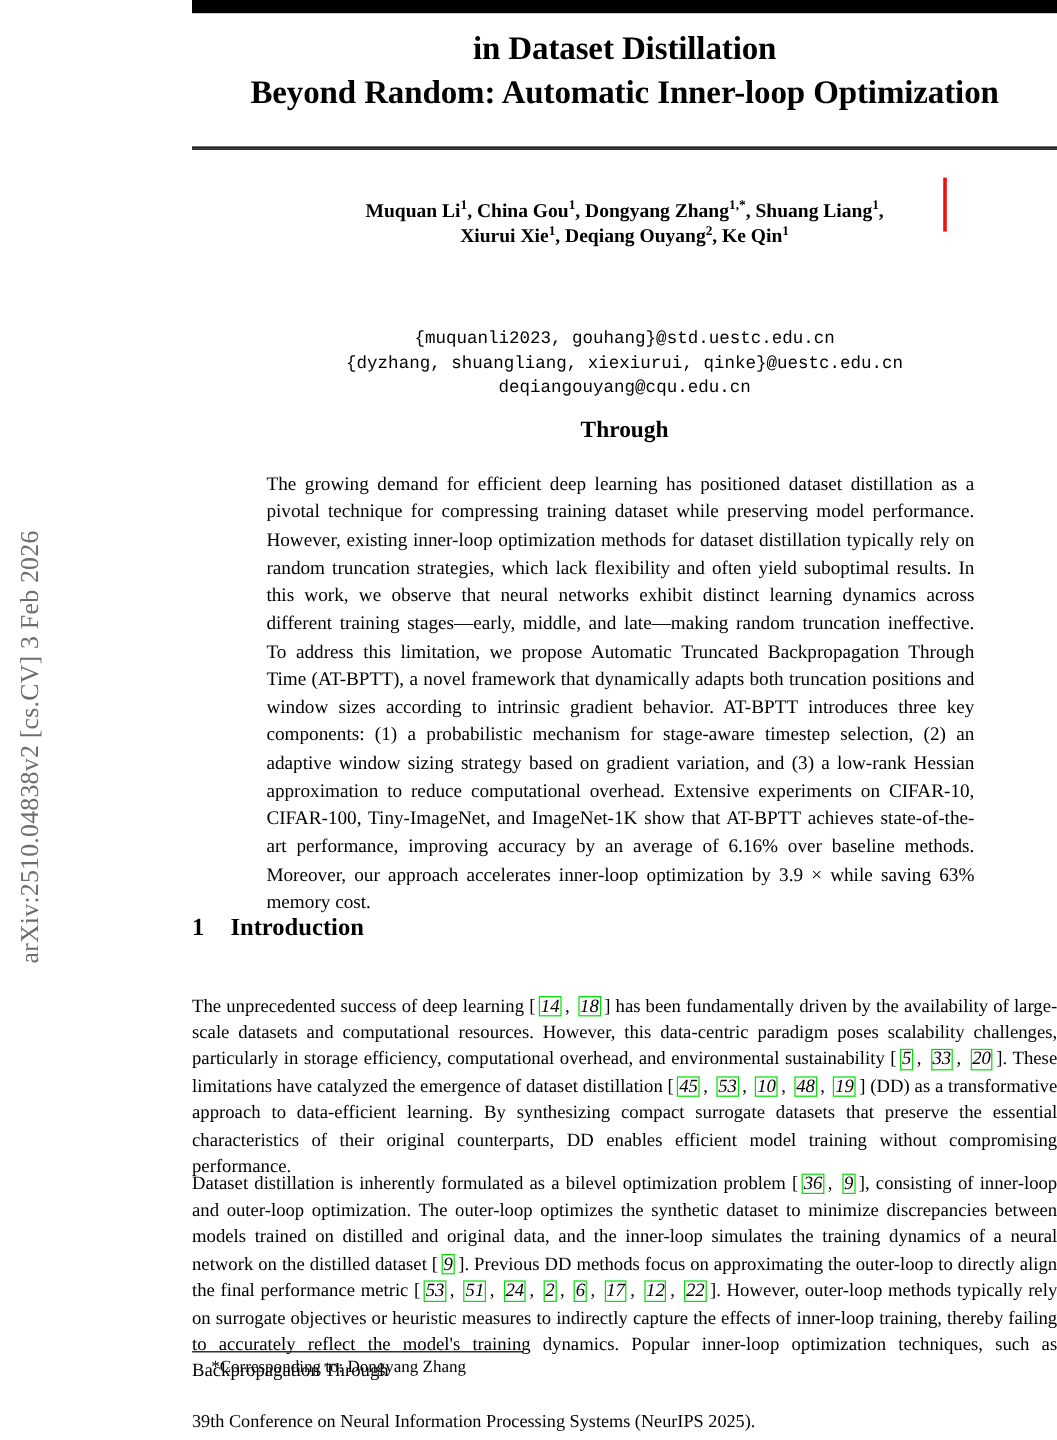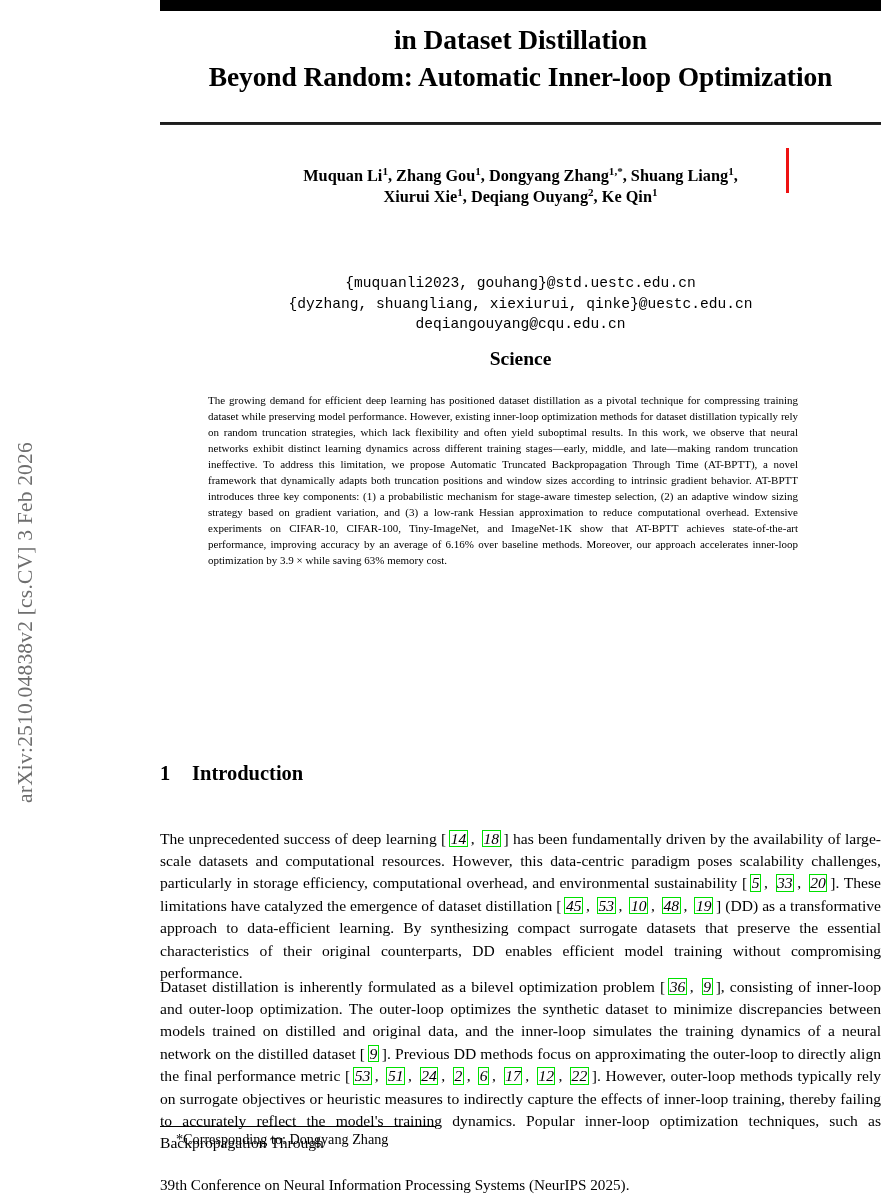--- a/index.html
+++ b/index.html
@@ -127,24 +127,24 @@
     position: absolute;
     left: 0;
     top: 348px;
     width: 721px;
     text-align: center;
     font-size: 19.5px;
     font-weight: bold;
   }
   .abstract-body {
     position: absolute;
-    left: 48px;
+    left: 62px;
     top: 392px;
     width: 590px;
-    font-size: 11px;
+    font-size: 16px;
     line-height: 1.455;
     text-align: justify;
     text-justify: inter-word;
   }
 
   
   .section-head {
     position: absolute;
     left: 0;
     top: 762px;
@@ -211,34 +211,34 @@
 <div class="page">
 
   <h1 class="title">
     <span class="title-line">in Dataset Distillation</span>
     <span class="title-line">Beyond Random: Automatic Inner-loop Optimization</span>
   </h1>
 
   <div class="title-rule"></div>
 
   <div class="authors">
-    <span class="line"><span>Muquan Li</span><sup>1</sup><span>, Zhang Gou</span><sup>1</sup><span>, Dongyang Zhang</span><sup>1,*</sup><span>, Shuang Liang</span><sup>1</sup><span>,</span></span>
+    <span class="line"><span>Muquan Li</span><sup>1</sup><span>, China Gou</span><sup>1</sup><span>, Dongyang Zhang</span><sup>1,*</sup><span>, Shuang Liang</span><sup>1</sup><span>,</span></span>
     <span class="line"><span>Xiurui Xie</span><sup>1</sup><span>, Deqiang Ouyang</span><sup>2</sup><span>, Ke Qin</span><sup>1</sup></span>
   </div>
 
 
   <div class="emails">
     <span class="line">{muquanli2023, gouhang}@std.uestc.edu.cn</span>
     <span class="line">{dyzhang, shuangliang, xiexiurui, qinke}@uestc.edu.cn</span>
     <span class="line">deqiangouyang@cqu.edu.cn</span>
   </div>
 
   <div class="caret"></div>
 
-  <div class="abstract-head">Science</div>
+  <div class="abstract-head">Through</div>
   <div class="abstract-body">The growing demand for efficient deep learning has positioned dataset distillation as a pivotal technique for compressing training dataset while preserving model performance. However, existing inner-loop optimization methods for dataset distillation typically rely on random truncation strategies, which lack flexibility and often yield suboptimal results. In this work, we observe that neural networks exhibit distinct learning dynamics across different training stages—early, middle, and late—making random truncation ineffective. To address this limitation, we propose Automatic Truncated Backpropagation Through Time (AT-BPTT), a novel framework that dynamically adapts both truncation positions and window sizes according to intrinsic gradient behavior. AT-BPTT introduces three key components: (1) a probabilistic mechanism for stage-aware timestep selection, (2) an adaptive window sizing strategy based on gradient variation, and (3) a low-rank Hessian approximation to reduce computational overhead. Extensive experiments on CIFAR-10, CIFAR-100, Tiny-ImageNet, and ImageNet-1K show that AT-BPTT achieves state-of-the-art performance, improving accuracy by an average of 6.16% over baseline methods. Moreover, our approach accelerates inner-loop optimization by 3.9 × while saving 63% memory cost.</div>
 
   <div class="section-head"><span class="num">1</span><span>Introduction</span></div>
 
   <p class="body-par" id="par-1"><span>The unprecedented success of deep learning [</span><span class="cite">14</span><span>, </span><span class="cite">18</span><span>] has been fundamentally driven by the availability of large-scale datasets and computational resources. However, this data-centric paradigm poses scalability challenges, particularly in storage efficiency, computational overhead, and environmental sustainability [</span><span class="cite">5</span><span>, </span><span class="cite">33</span><span>, </span><span class="cite">20</span><span>]. These limitations have catalyzed the emergence of dataset distillation [</span><span class="cite">45</span><span>, </span><span class="cite">53</span><span>, </span><span class="cite">10</span><span>, </span><span class="cite">48</span><span>, </span><span class="cite">19</span><span>] (DD) as a transformative approach to data-efficient learning. By synthesizing compact surrogate datasets that preserve the essential characteristics of their original counterparts, DD enables efficient model training without compromising performance.</span></p>
 
   <p class="body-par" id="par-2"><span>Dataset distillation is inherently formulated as a bilevel optimization problem [</span><span class="cite">36</span><span>, </span><span class="cite">9</span><span>], consisting of inner-loop and outer-loop optimization. The outer-loop optimizes the synthetic dataset to minimize discrepancies between models trained on distilled and original data, and the inner-loop simulates the training dynamics of a neural network on the distilled dataset [</span><span class="cite">9</span><span>]. Previous DD methods focus on approximating the outer-loop to directly align the final performance metric [</span><span class="cite">53</span><span>, </span><span class="cite">51</span><span>, </span><span class="cite">24</span><span>, </span><span class="cite">2</span><span>, </span><span class="cite">6</span><span>, </span><span class="cite">17</span><span>, </span><span class="cite">12</span><span>, </span><span class="cite">22</span><span>]. However, outer-loop methods typically rely on surrogate objectives or heuristic measures to indirectly capture the effects of inner-loop training, thereby failing to accurately reflect the model's training dynamics. Popular inner-loop optimization techniques, such as Backpropagation Through</span></p>
 
   <div class="foot-rule"></div>
   <div class="footnote">*Corresponding to: Dongyang Zhang</div>

